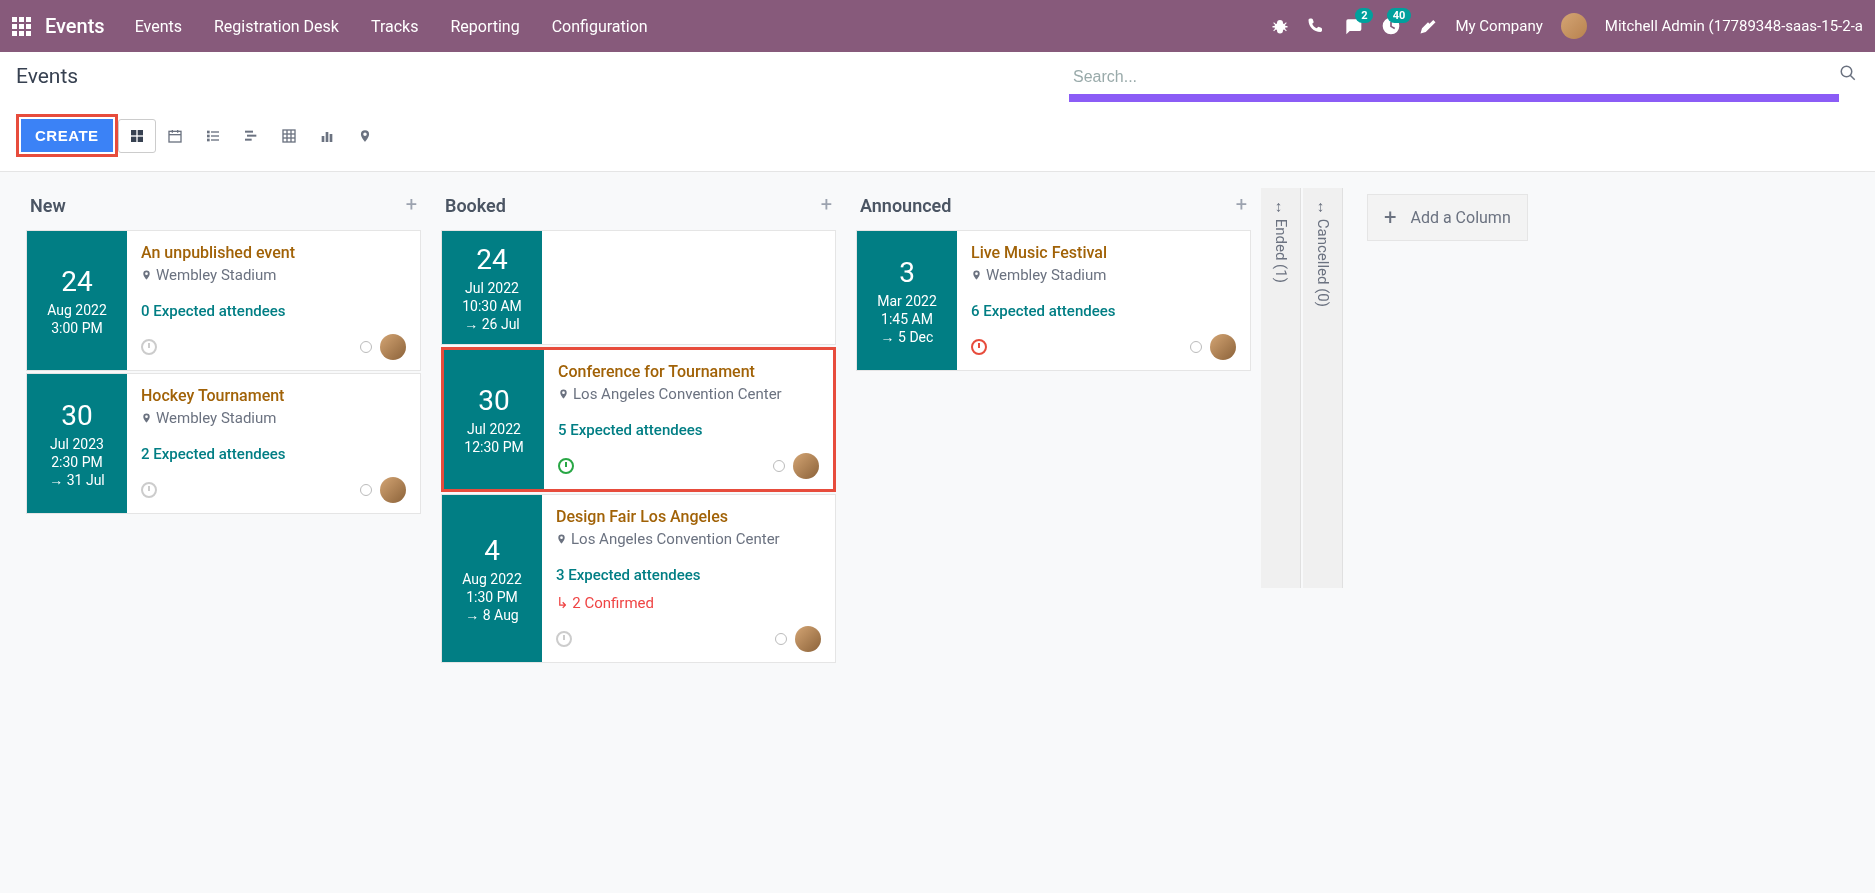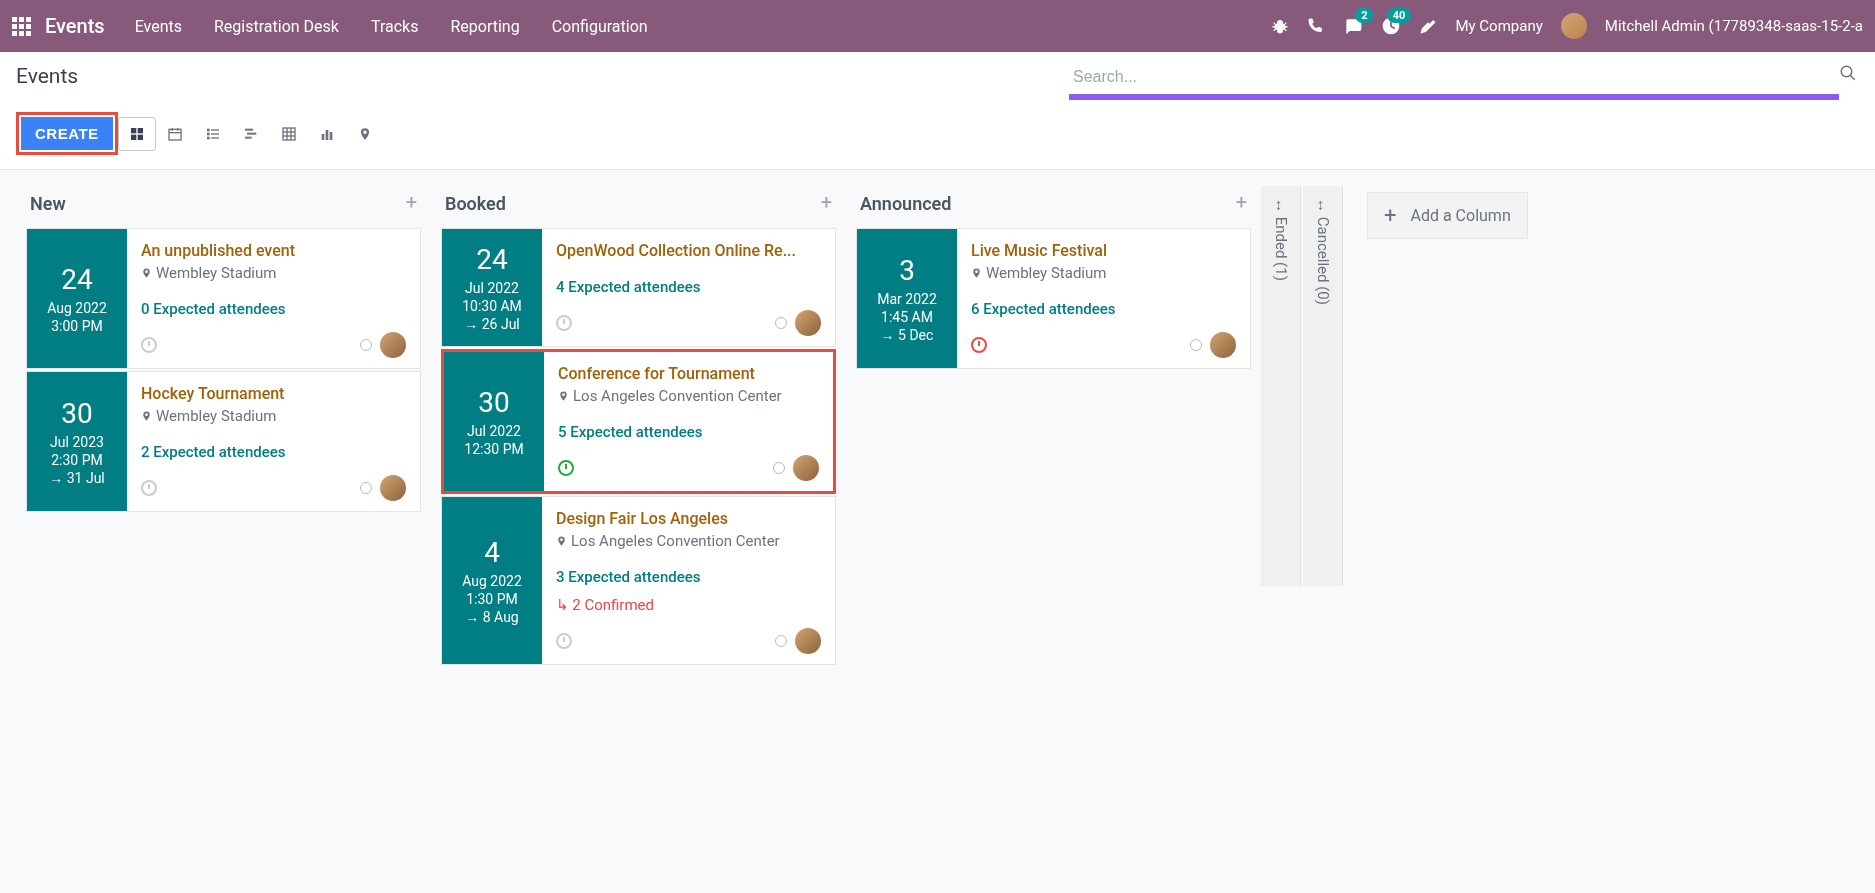--- a/index.html
+++ b/index.html
@@ -13,21 +13,21 @@
 .topbar .spacer { flex: 1; }
 .topbar .right { display: flex; align-items: center; gap: 18px; }
 .icon-btn { cursor: pointer; display: flex; align-items: center; color: #fff; }
 .badge-wrap { position: relative; }
 .badge { position: absolute; top: -8px; right: -10px; background: #00a09d; color: #fff; border-radius: 10px; font-size: 11px; padding: 1px 6px; font-weight: bold; }
 .avatar-sm { width: 26px; height: 26px; border-radius: 50%; background: linear-gradient(135deg,#d4a574,#b8824f); display: inline-block; }
 .controlbar { background: #fff; border-bottom: 1px solid #e5e5e5; padding: 12px 16px 0 16px; }
 .cb-row1 { display: flex; align-items: flex-start; }
 .page-title { font-size: 21px; color: #374151; }
 .search-wrap { flex: 1; margin-left: auto; max-width: 770px; }
-.search-input { width: 100%; border: none; border-bottom: 6px solid #8b5cf6; font-size: 16px; padding: 4px 4px 8px 4px; outline: none; color: #333; }
+.search-input { width: 100%; border: none; border-bottom: 8px solid #8b5cf6; font-size: 16px; padding: 4px 4px 8px 4px; outline: none; color: #333; }
 .search-input::placeholder { color: #9aa; }
 .cb-row2 { display: flex; align-items: center; padding: 12px 0 14px 0; }
 .create-btn { background: #3b82f6; color: #fff; border: none; padding: 8px 14px; font-size: 15px; font-weight: 600; cursor: pointer; letter-spacing: 0.5px; }
 .create-highlight { border: 3px solid #e74c3c; padding: 2px; display: inline-block; }
 .filters-group { display: flex; gap: 28px; margin-left: auto; margin-right: auto; padding-left: 340px; }
 .filter-item { display: flex; align-items: center; gap: 6px; color: #374151; cursor: pointer; font-size: 15px; }
 .view-switcher { display: flex; gap: 0; }
 .view-btn { width: 38px; height: 34px; display: flex; align-items: center; justify-content: center; cursor: pointer; border: 1px solid transparent; color: #6b7280; }
 .view-btn.active { border: 1px solid #ccc; border-radius: 3px; color: #374151; }
 .kanban { display: flex; padding: 16px; gap: 0; align-items: flex-start; }
@@ -261,33 +261,20 @@
         <span class="col-title">Booked</span>
         <span class="plus-col">+</span>
       </div>
       <div class="card">
       <div class="date-block">
         <div class="date-day">24</div>
         <div class="date-month">Jul 2022</div>
         <div class="date-time">10:30 AM</div>
         <div class="date-end">→ 26 Jul</div>
       </div>
-      <div class="card-body">
-        <div class="card-title">OpenWood Collection Online Re...</div>
-
-        <div class="attendees">4 Expected attendees</div>
-
-        <div class="card-footer">
-          <span class="clock-icon grey"></span>
-          <div class="footer-right">
-            <span class="dot"></span>
-            <span class="avatar-tiny"></span>
-          </div>
-        </div>
-      </div>
       </div>
       <div class="card highlight">
       <div class="date-block">
         <div class="date-day">30</div>
         <div class="date-month">Jul 2022</div>
         <div class="date-time">12:30 PM</div>
 
       </div>
       <div class="card-body">
         <div class="card-title">Conference for Tournament</div>

